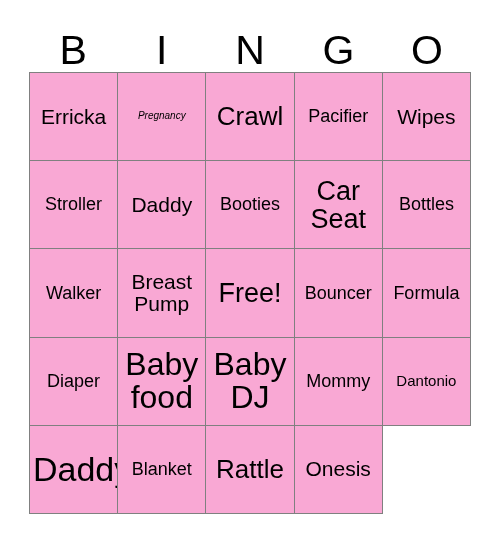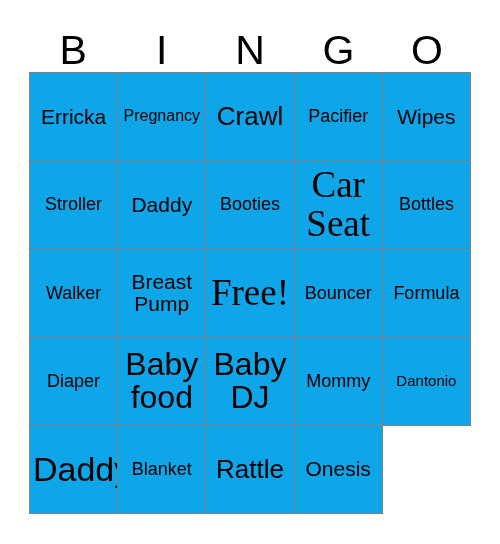--- a/index.html
+++ b/index.html
@@ -61,38 +61,38 @@
   .cell {
     border-right: 1px solid #808080;
     border-bottom: 1px solid #808080;
     box-sizing: border-box;
     display: flex;
     align-items: center;
     justify-content: center;
     text-align: center;
     padding: 2px 3px;
     overflow: hidden;
-    background: #0ea5e9;
+    background: #f9a8d4;
   }
 
   .cell .cell-text {
     display: block;
     width: 100%;
     line-height: 1.04;
     color: #000000;
     white-space: pre-line;
   }
 
   
-  .sz-xs  .cell-text { font-size: 16px; }
+  .sz-xs  .cell-text { font-size: 10px; font-style: italic; }
   .sz-s   .cell-text { font-size: 15px; }
   .sz-m   .cell-text { font-size: 18px; }
   .sz-ml  .cell-text { font-size: 21px; }
   .sz-l   .cell-text { font-size: 26px; }
-  .sz-xl  .cell-text { font-size: 37px; font-family: Liberation Serif, serif; }
+  .sz-xl  .cell-text { font-size: 27px; }
   .sz-xxl .cell-text { font-size: 32px; }
   .sz-h   .cell-text { font-size: 34px; }
 </style>
 </head>
 <body>
 
 <div class="card">
 
   <div class="bingo-header">
     <div class="letter">B</div>

